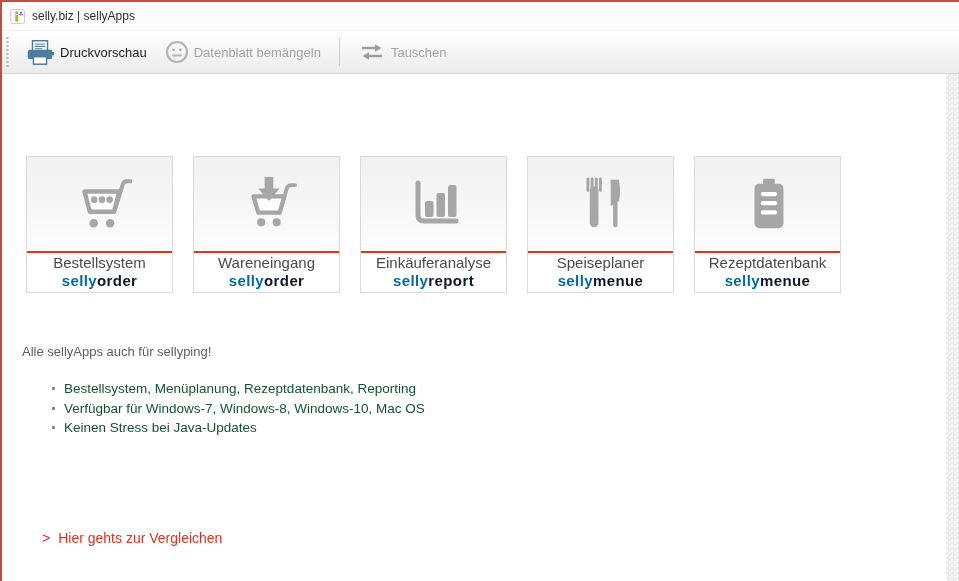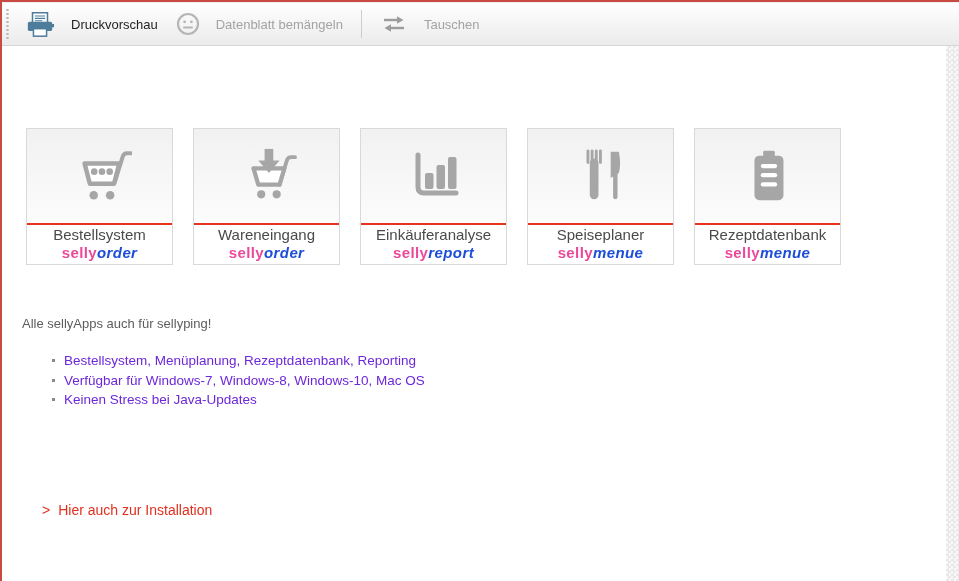--- a/index.html
+++ b/index.html
@@ -6,54 +6,67 @@
   body{width:959px;height:581px;overflow:hidden;font-family:"Liberation Sans",sans-serif;background:#fff;}
   .window{width:959px;height:581px;box-sizing:border-box;border-top:2px solid #c84a41;border-left:2px solid #c84a41;background:#fff;display:flex;flex-direction:column;}
 
   
   .titlebar{height:28px;flex:0 0 28px;display:flex;align-items:center;padding-left:8px;gap:7px;background:#fcfcfc;}
   .titlebar .title{font-size:12px;color:#2e2e2e;}
 
   
   .toolbar{height:42px;flex:0 0 42px;background:linear-gradient(#ffffff,#ebebeb);border-bottom:1px solid #d6d6d6;border-top:1px solid #f1f1f1;display:flex;align-items:center;padding:0 8px 0 3px;}
   .grip{width:5px;height:32px;margin-right:6px;background-image:radial-gradient(circle,#b5b5b5 1px,transparent 1.3px);background-size:5px 4px;background-position:50% 0;}
-  .tbtn{display:flex;align-items:center;gap:16px;padding:3px 9px;font-size:13px;color:#1f1f1f;cursor:pointer;white-space:nowrap;}
+  .tbtn{display:flex;align-items:center;gap:5px;padding:3px 9px;font-size:13px;color:#1f1f1f;cursor:pointer;white-space:nowrap;}
   .tbtn.disabled{color:#a3a3a3;cursor:default;}
   .tsep{width:1px;height:28px;background:#cdcdcd;margin:0 9px;}
 
   
   .content{position:relative;flex:1;background:#fff;}
   .pattern-strip{position:absolute;top:0;right:0;bottom:0;width:13px;background:repeating-conic-gradient(#e8e8e8 0% 25%,#f8f8f8 0% 50%);background-size:5px 5px;}
 
   
   .cards{position:absolute;left:24px;top:82px;display:flex;gap:20px;}
   .card{width:147px;height:137px;box-sizing:border-box;border:1px solid #d9d9d9;background:#fff;display:flex;flex-direction:column;cursor:pointer;}
   .card-iconarea{height:94px;flex:0 0 94px;background:linear-gradient(#f1f1f1,#fcfcfc);border-bottom:2px solid #e6341c;display:flex;align-items:center;justify-content:center;}
   .card-labels{flex:1;display:flex;flex-direction:column;align-items:center;justify-content:center;line-height:1.18;padding-bottom:1px;}
   .app-name{font-size:15px;color:#4a4a4a;}
   .brand{font-size:15px;font-weight:bold;letter-spacing:.4px;}
-  .brand .pre{color:#ec4899;}
-  .brand .suf{color:#1d4ed8;font-style:italic;}
+  .brand .pre{color:#0369a1;}
+  .brand .suf{color:#0f172a;}
 
   
   .headline{position:absolute;left:20px;top:270px;font-size:13px;color:#5d5d5d;}
   .bullets{position:absolute;left:50px;top:305px;margin:0;padding:0;list-style:none;}
-  .bullets li{display:flex;align-items:center;font-size:13.5px;color:#6d28d9;height:19.6px;}
+  .bullets li{display:flex;align-items:center;font-size:13.5px;color:#14532d;height:19.6px;}
   .bullets li .dot{width:3px;height:3px;background:#8a8a8a;margin-right:9px;flex:0 0 3px;}
 
   
   .install-link{position:absolute;left:40px;top:456px;font-size:14px;color:#e0301e;cursor:pointer;display:flex;gap:8px;}
 
   svg{display:block;}
 </style>
 </head>
 <body>
 
 <div class="window">
 
+  <div class="titlebar">
+    <span>
+      <svg width="15" height="15" viewBox="0 0 16 16">
+        <rect x="0.5" y="0.5" width="15" height="15" rx="2.5" fill="#fdfdfd" stroke="#c9c9c9"></rect>
+        <rect x="5.6" y="6.2" width="3.2" height="7.3" fill="#8cc63f"></rect>
+        <rect x="5.6" y="2.4" width="3.2" height="3" fill="#8cc63f"></rect>
+        <circle cx="11.8" cy="3.9" r="1.3" fill="#b06ab3"></circle>
+        <circle cx="12.9" cy="6" r="1" fill="#b06ab3"></circle>
+        <circle cx="10.7" cy="6" r="1" fill="#b06ab3"></circle>
+      </svg>
+    </span>
+    <span class="title">selly.biz | sellyApps</span>
+  </div>
 
   <div class="toolbar">
     <div class="grip"></div>
 
     <div class="tbtn">
       <span>
         <svg width="30" height="30" viewBox="0 0 32 32">
           <rect x="8" y="4" width="16" height="12" fill="#ffffff" stroke="#4e7d9c" stroke-width="1.6"></rect>
           <path d="M10.5 7.5 h11 M10.5 10 h11 M10.5 12.5 h8" stroke="#4e7d9c" stroke-width="1.2" fill="none"></path>
           <rect x="3" y="13.5" width="26" height="10" rx="2" fill="#4e7d9c"></rect>
@@ -202,17 +215,17 @@
           <span>Verfügbar für Windows-7, Windows-8, Windows-10, Mac OS</span>
         </li>
       <li>
           <span class="dot"></span>
           <span>Keinen Stress bei Java-Updates</span>
         </li>
     </ul>
 
     <div class="install-link">
       <span>&gt;</span>
-      <span>Hier auch zur Installation</span>
+      <span>Hier gehts zur Vergleichen</span>
     </div>
 
   </div>
 </div>
 
 </body></html>

